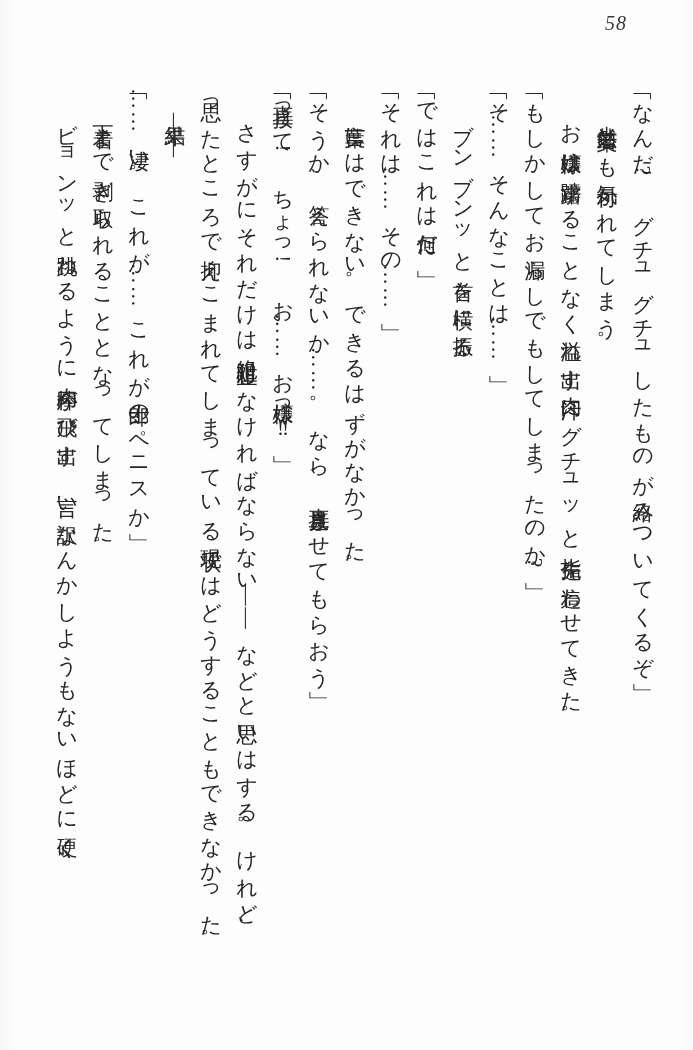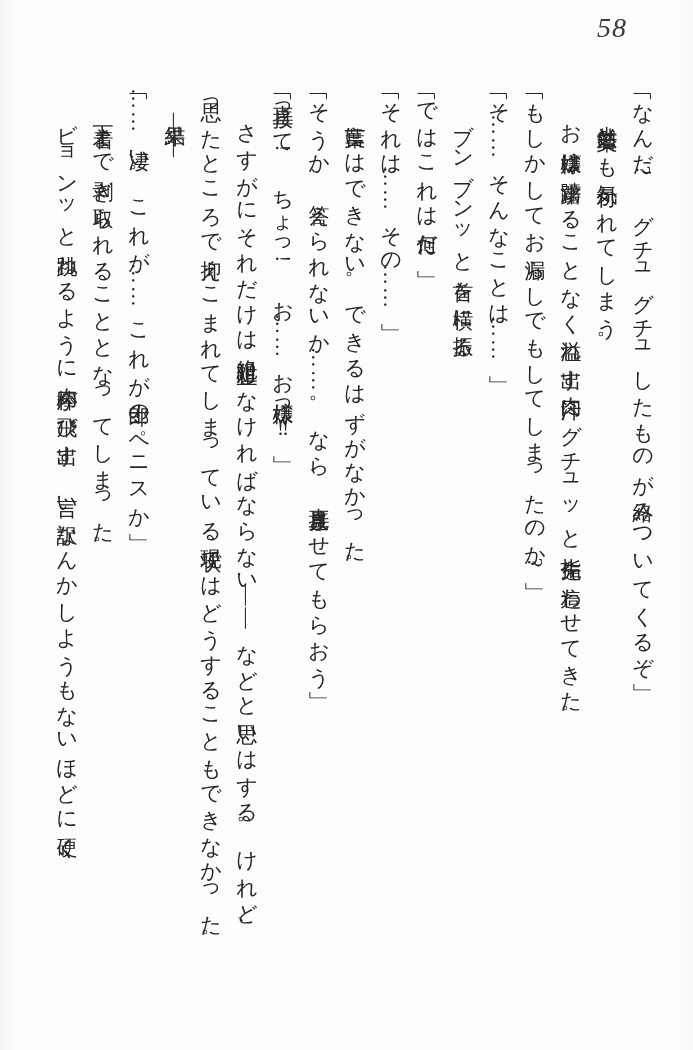--- a/index.html
+++ b/index.html
@@ -16,21 +16,21 @@
     position: relative;
     width: 693px;
     height: 1050px;
     background: linear-gradient(to right, #f6f6f6 0px, #fdfdfd 14px, #fdfdfd 679px, #f9f9f9 693px);
     font-family: "Liberation Serif", "DejaVu Serif", serif;
   }
   .page-number {
     position: absolute;
     top: 12px;
     right: 66px;
-    font-size: 28px;
+    font-size: 20px;
     font-style: italic;
     color: #3a3a3a;
     letter-spacing: 1px;
   }
   .page-text {
     position: absolute;
     top: 86px;
     right: 32px;
     height: 918px;
     writing-mode: vertical-rl;

